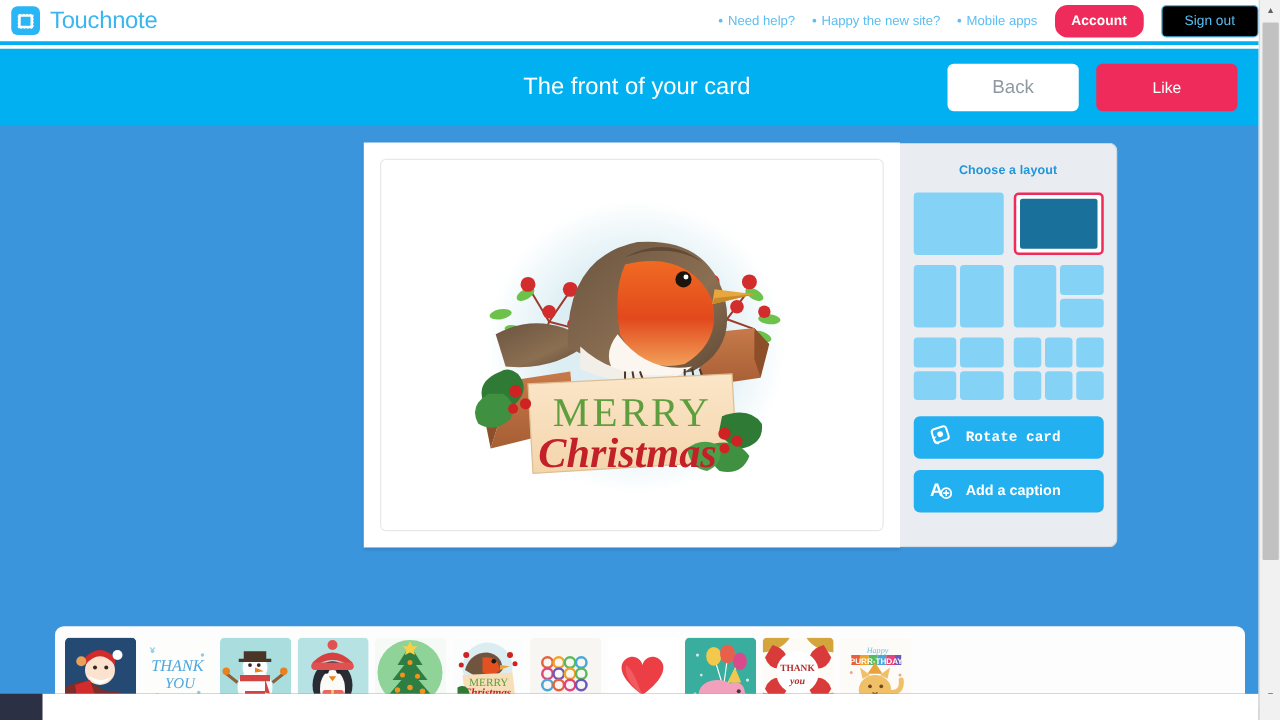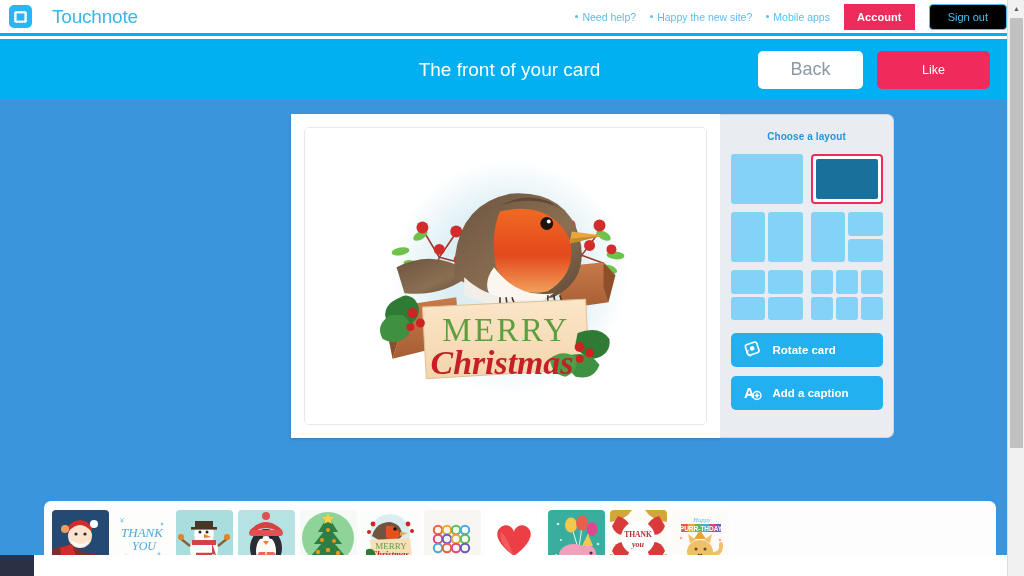--- a/index.html
+++ b/index.html
@@ -15,33 +15,33 @@
     position: absolute; left: 0; top: 0; width: 1007px; height: 36px;
     background: #ffffff; display: flex; align-items: center;
     border-bottom: 3px solid #00b0f0;
   }
   .brand { display: flex; align-items: center; margin-left: 9px; }
   .brand-mark {
     width: 23px; height: 23px; border-radius: 5px; background: #29b6f6;
     display: flex; align-items: center; justify-content: center;
   }
   .brand-name {
-    margin-left: 20px; font-size: 19px; color: #3ab5f0; letter-spacing: -.2px;
+    margin-left: 8px; font-size: 19px; color: #3ab5f0; letter-spacing: -.2px;
   }
   .nav-right {
     margin-left: auto; display: flex; align-items: center; gap: 14px;
   }
   .nav-link {
     font-size: 10.5px; color: #5bbdf0; white-space: nowrap;
     display: flex; align-items: center; gap: 4px; cursor: pointer;
   }
   .nav-link .dot { width: 3px; height: 3px; border-radius: 50%; background: #5bbdf0; display:inline-block;}
   .btn-account {
     background: #ef2b5b; color: #ffffff; font-size: 11px;
-    border: none; border-radius: 0; padding: 7px 13px; cursor: pointer;
+    border: none; border-radius: 10px; padding: 7px 13px; cursor: pointer;
     font-weight: bold; letter-spacing: .1px;
   }
   .btn-signout {
     background: #000000; color: #55bdf0; font-size: 11px;
     border: 1.5px solid #55bdf0; border-radius: 4px; padding: 6px 18px;
     cursor: pointer;
   }
 
   
   .stepbar {
@@ -50,21 +50,21 @@
   }
   .step-title {
     position: absolute; left: 12px; right: 0; text-align: center;
     font-size: 19px; color: #ffffff; font-weight: 300;
   }
   .step-actions {
     margin-left: auto; display: flex; align-items: center; gap: 14px;
     margin-right: 17px; z-index: 2;
   }
   .btn-back {
-    background: #ffffff; color: #8d9aa3; font-size: 18px;
+    background: #ffffff; color: #8d9aa3; font-size: 15px;
     border: none; border-radius: 5px; width: 105px; height: 38px; cursor: pointer;
   }
   .btn-next {
     background: #ef2b5b; color: #ffffff; font-size: 12.5px;
     border: none; border-radius: 5px; width: 113px; height: 38px; cursor: pointer;
   }
 
   
   .stage {
     position: absolute; left: 0; top: 100px; width: 1007px; height: 476px;
@@ -117,21 +117,21 @@
   .l-4     { grid-template-columns: 1fr 1fr; grid-template-rows: 1fr 1fr; }
   .l-6     { grid-template-columns: 1fr 1fr 1fr; grid-template-rows: 1fr 1fr; }
 
   .side-btn {
     display: flex; align-items: center; gap: 11px;
     width: 152px; height: 34px; margin: 9px auto 0;
     background: #23b0f0; border: none; border-radius: 5px;
     color: #ffffff; font-size: 11.5px; font-weight: bold;
     padding-left: 12px; cursor: pointer;
   }
-  .side-btn:first-of-type { margin-top: 13px; }
+  .side-btn:first-of-type { margin-top: 13px; font-family: Liberation Mono, monospace; }
 
   
   .tray {
     position: absolute; left: 44px; top: 401px;
     width: 952px; height: 75px; background: #fdfdfd;
     border-top-left-radius: 7px; border-top-right-radius: 7px;
     display: flex; align-items: center; padding-left: 8px; gap: 5px;
     overflow: hidden;
   }
   .thumb {

